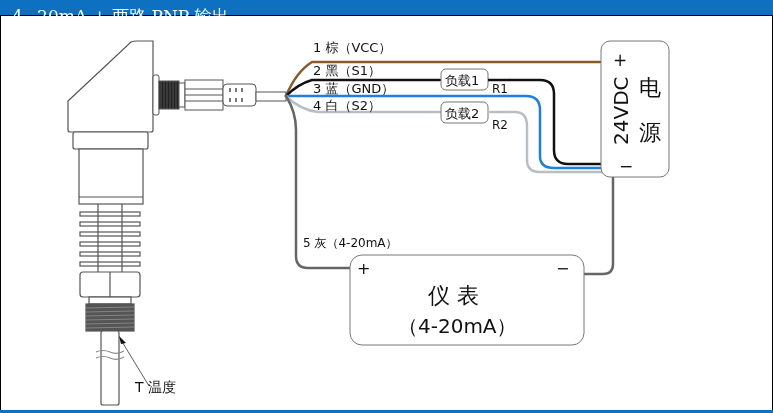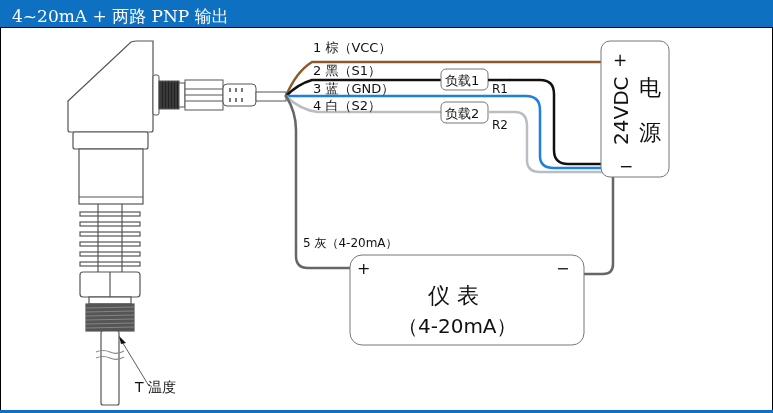--- a/index.html
+++ b/index.html
@@ -1,18 +1,18 @@
 <!DOCTYPE html>
 <html><head>
 <meta charset="utf-8">
 <style>
   html, body { margin: 0; padding: 0; background: #ffffff; }
   body { width: 773px; height: 413px; position: relative; overflow: hidden; font-family: "DejaVu Sans", sans-serif; }
   .frame { position: absolute; left: 0; top: 0; width: 771px; height: 411px; border: 1px solid #000; box-sizing: content-box; }
-  .titlebar { position: absolute; left: 0; top: 0; width: 773px; height: 28px; background: #0e70c0; border-bottom: 1px solid #000; box-sizing: border-box; }
+  .titlebar { position: absolute; left: 0; top: 0; width: 773px; height: 16px; background: #0e70c0; border-bottom: 1px solid #000; box-sizing: border-box; }
   .title { position: absolute; left: 12px; top: 5px; color: #ffffff; font-family: "DejaVu Serif", serif; font-size: 17px; letter-spacing: 0px; white-space: nowrap; }
   .bottom-line { position: absolute; left: 0; bottom: 0; width: 773px; height: 3px; background: #0e70c0; }
   svg { position: absolute; left: 0; top: 0; }
   .lbl { font-family: "DejaVu Sans", sans-serif; fill: #111; }
 </style>
 </head>
 <body>
 
 <div class="frame"></div>
 <div class="titlebar">

